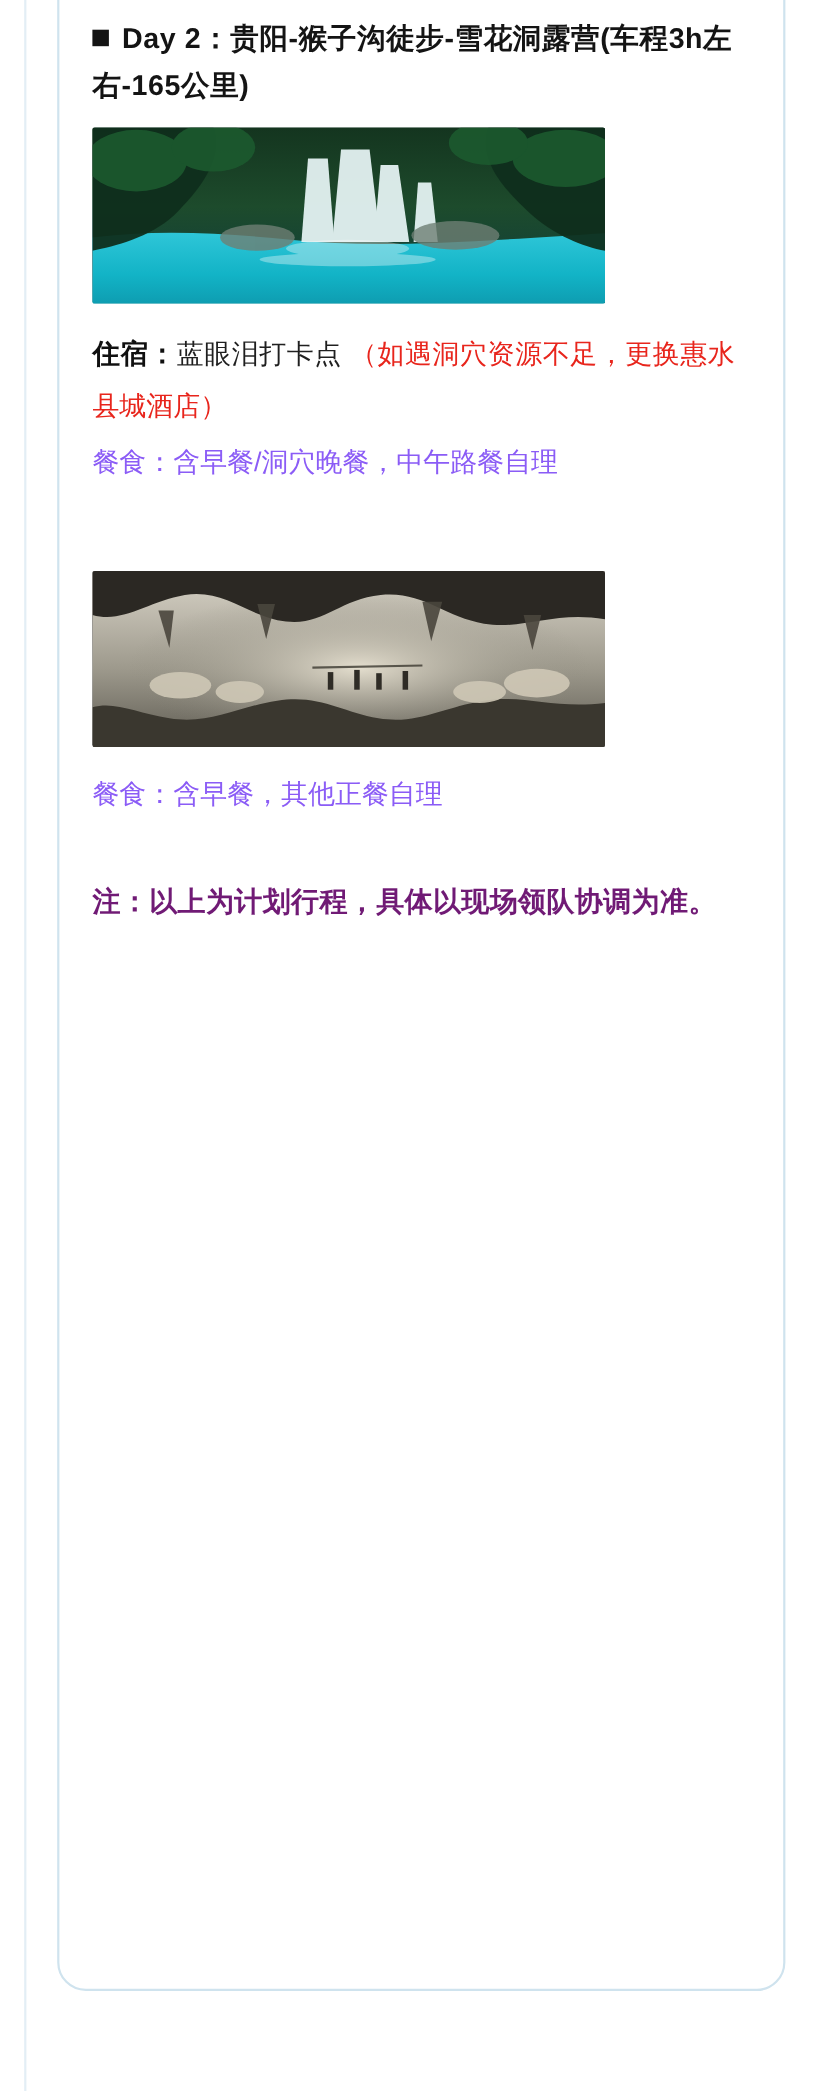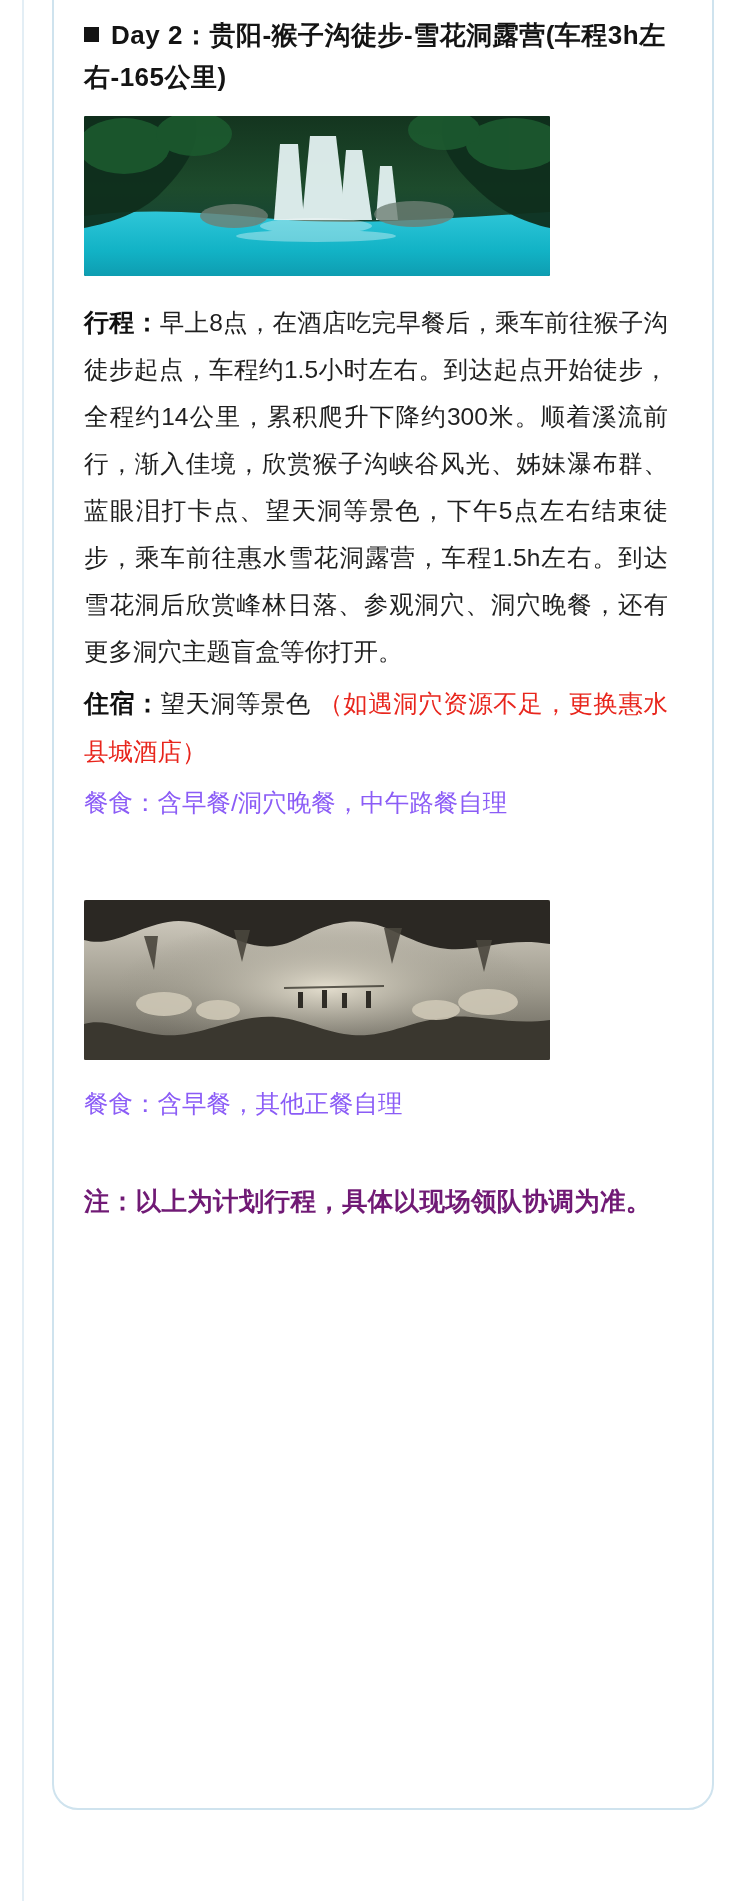--- a/index.html
+++ b/index.html
@@ -166,23 +166,22 @@
             <ellipse cx="150" cy="100" rx="34" ry="12"></ellipse>
             <ellipse cx="330" cy="98" rx="40" ry="13"></ellipse>
           </g>
           <g fill="#ffffff" opacity="0.35">
             <ellipse cx="232" cy="110" rx="56" ry="8"></ellipse>
             <ellipse cx="232" cy="120" rx="80" ry="6"></ellipse>
           </g>
         </svg>
       </div>
 
-      <p class="para"><span class="lbl">行程：</span><span>早上8点，在酒店吃完早餐后，乘车前往猴子沟徒步起点，车程约1.5小时左右。到达起点开始徒步，全程约14公里，累积爬升下降约300米。顺着溪流前行，渐入佳境，欣赏猴子沟峡谷风光、姊妹瀑布群、蓝眼泪打卡点、望天洞等景色，下午5点左右结束徒步，乘车前往惠水雪花洞露营，车程1.5h左右。到达雪花洞后欣赏峰林日落、参观洞穴、洞穴晚餐，还有更多洞穴主题盲盒等你打开。</span></p>
-
-      <p class="para"><span class="lbl">住宿：</span><span>望天洞等景色</span> <span class="red">（如遇洞穴资源不足，更换惠水县城酒店）</span></p>
+
+      <p class="para"><span class="lbl">住宿：</span><span>蓝眼泪打卡点</span> <span class="red">（如遇洞穴资源不足，更换惠水县城酒店）</span></p>
 
       <p class="short-line"><span class="lbl">餐食：</span><span>含早餐/洞穴晚餐，中午路餐自理</span></p>
     </div>
 
     <div class="gap-big"></div>
 
     <div class="day-block">
 
       <div class="photo cave">
         <svg viewBox="0 0 466 160" preserveAspectRatio="none" aria-hidden="true">

